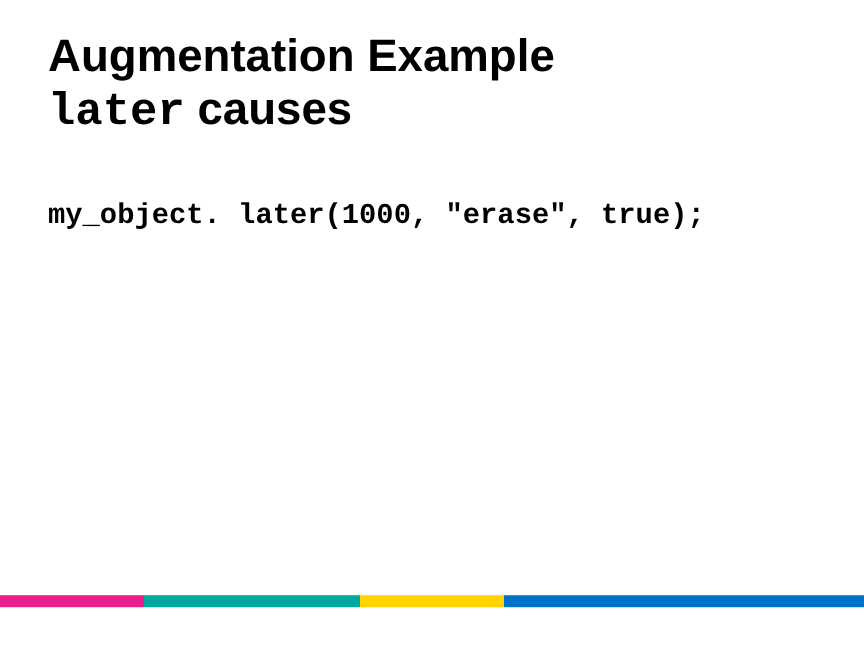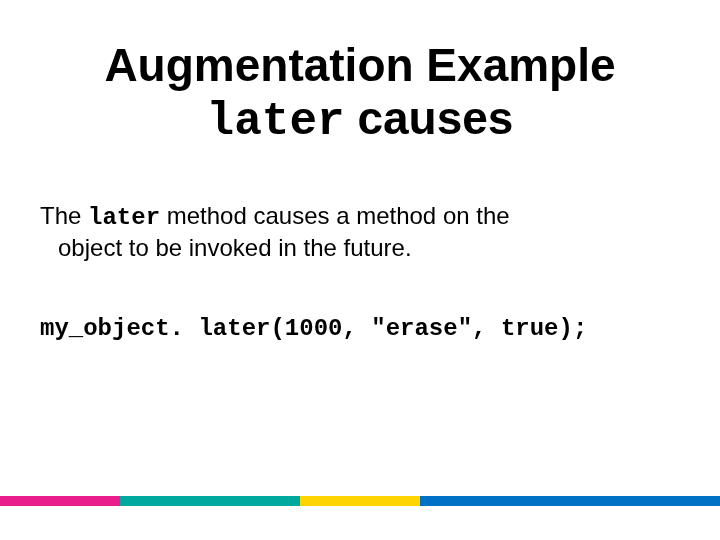--- a/index.html
+++ b/index.html
@@ -10,25 +10,25 @@
     color: #000;
     position: relative;
   }
   .slide {
     width: 720px;
     height: 540px;
     position: relative;
     padding: 20px 40px 0 40px;
   }
   .title {
-    text-align: center;
+    text-align: left;
     font-weight: bold;
-    font-size: 46px;
+    font-size: 38px;
     line-height: 1.15;
-    margin-top: 19px;
+    margin-top: 6px;
   }
   .title .mono {
     font-family: "Courier New", Courier, monospace;
     font-weight: bold;
   }
   .body-text {
     font-size: 24px;
     line-height: 1.25;
     margin-top: 52px;
     padding-left: 0;
@@ -66,24 +66,20 @@
 </head>
 <body>
 
 <div class="slide">
 
   <div class="title">
     <span>Augmentation Example</span><br>
     <span class="mono">later</span><span> causes</span>
   </div>
 
-  <div class="body-text">
-    <span>The </span><span class="mono">later</span><span> method causes a method on the</span>
-    <span class="indent-cont">object to be invoked in the future.</span>
-  </div>
 
   <div class="code-line">my_object. later(1000, "erase", true);</div>
 
   <div class="footer-stripe">
     <div class="seg-pink"></div>
     <div class="seg-teal"></div>
     <div class="seg-yellow"></div>
     <div class="seg-blue"></div>
   </div>
 

